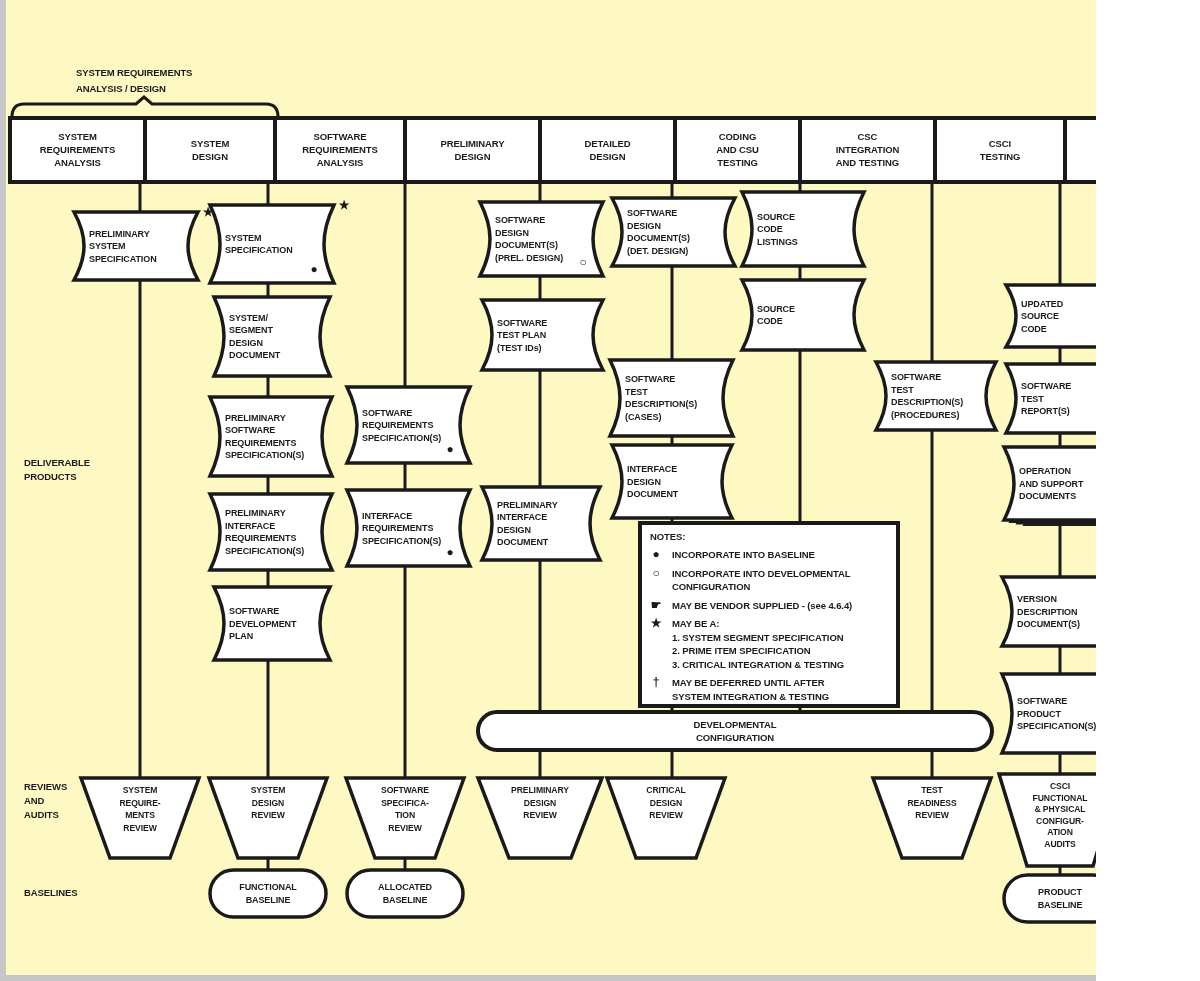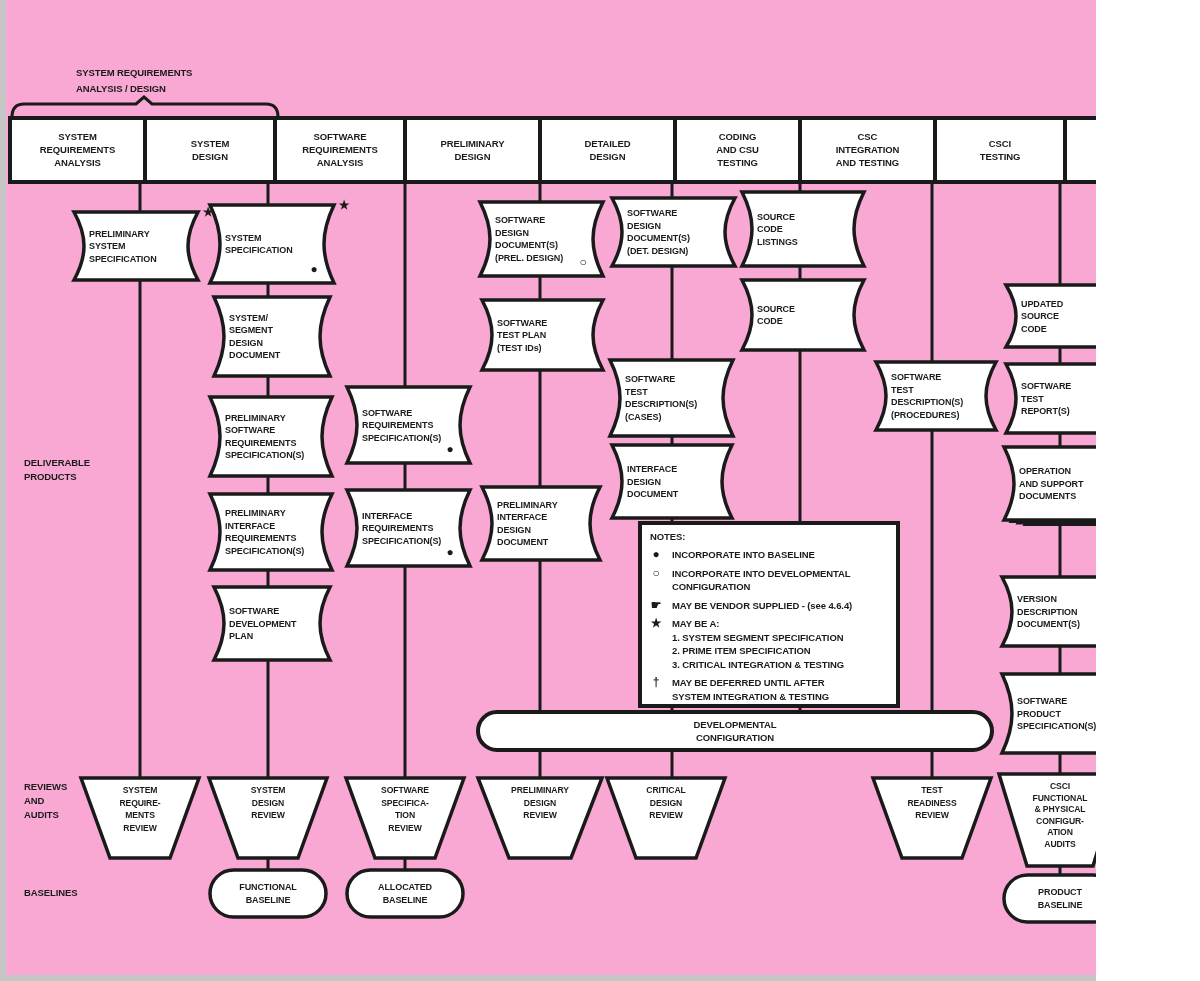--- a/index.html
+++ b/index.html
@@ -1,16 +1,16 @@
 <!DOCTYPE html>
 <html><head>
 <meta charset="utf-8">
 <style>
   html,body{margin:0;padding:0;background:#ffffff;}
-  #stage{position:relative;width:1096px;height:981px;background:#f9a8d4;overflow:hidden;
+  #stage{position:relative;width:1096px;height:981px;background:#fef9c3;overflow:hidden;
          font-family:"Liberation Sans", sans-serif;}
   svg{position:absolute;left:0;top:0;}
   svg text{font-family:"Liberation Sans", sans-serif;font-weight:bold;fill:#1a1a1a;letter-spacing:-0.1px;}
 </style>
 </head>
 <body>
 
 <div id="stage">
     <svg width="1200" height="981" viewBox="0 0 1200 981">
       <rect x="0" y="0" width="6" height="981" fill="#c6c6c6"></rect>

